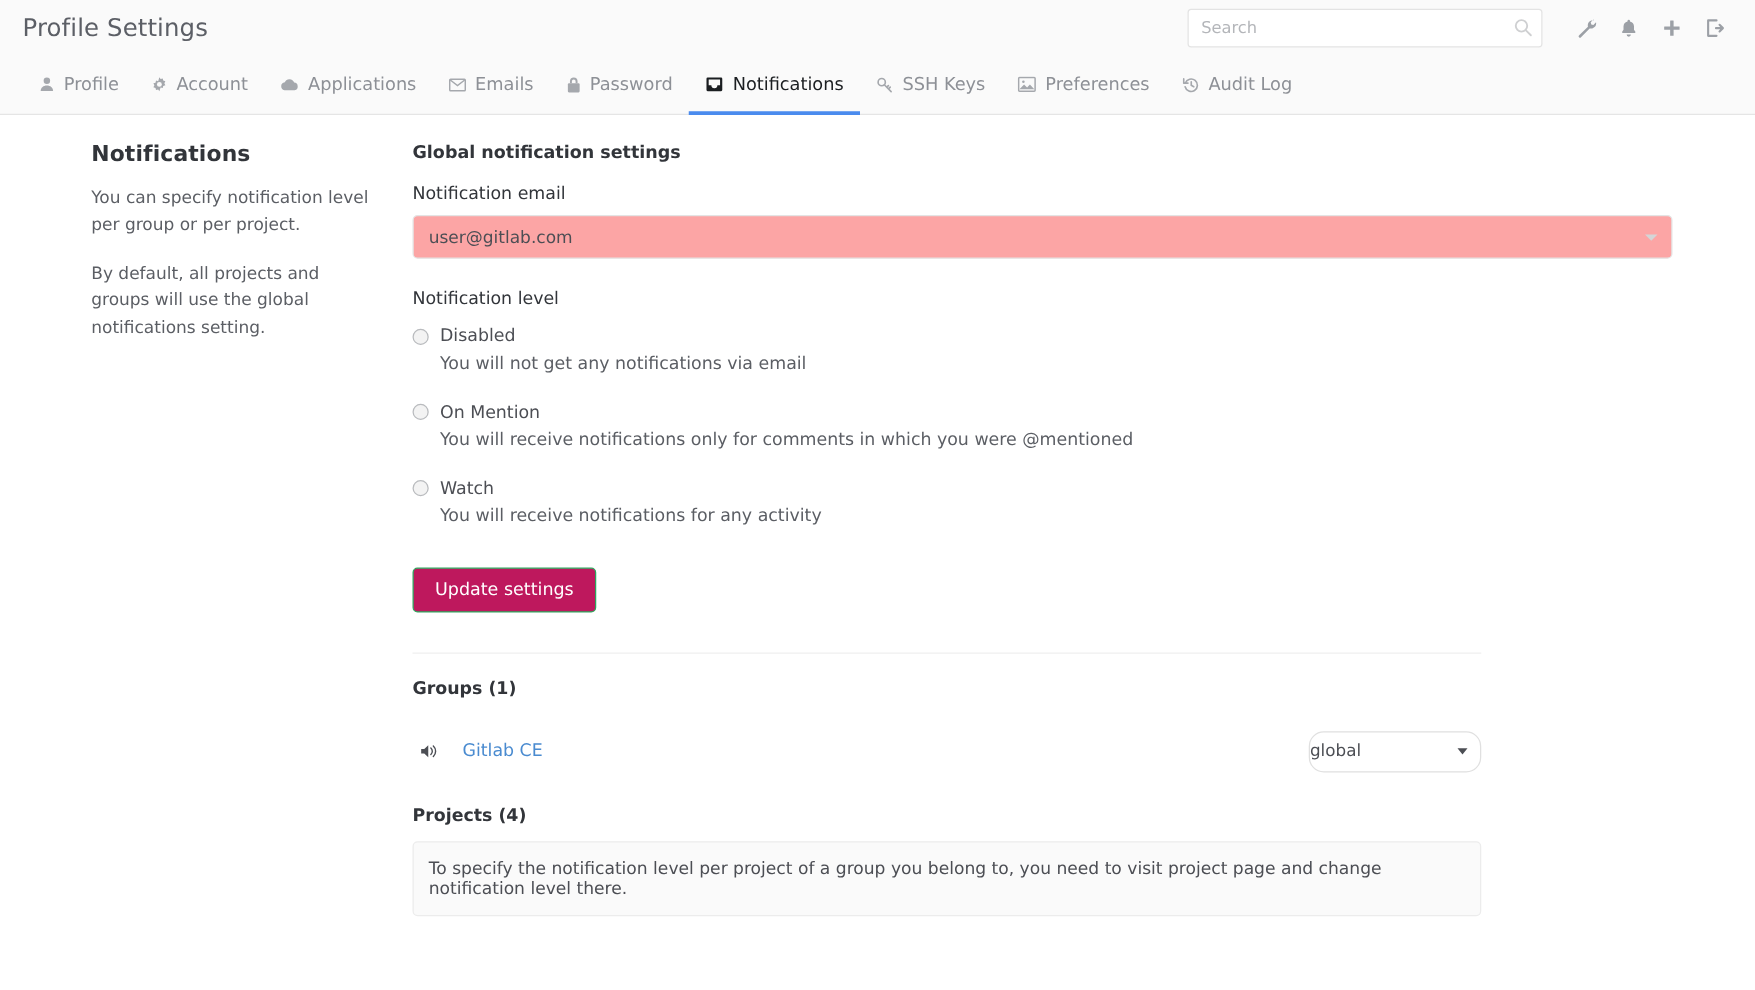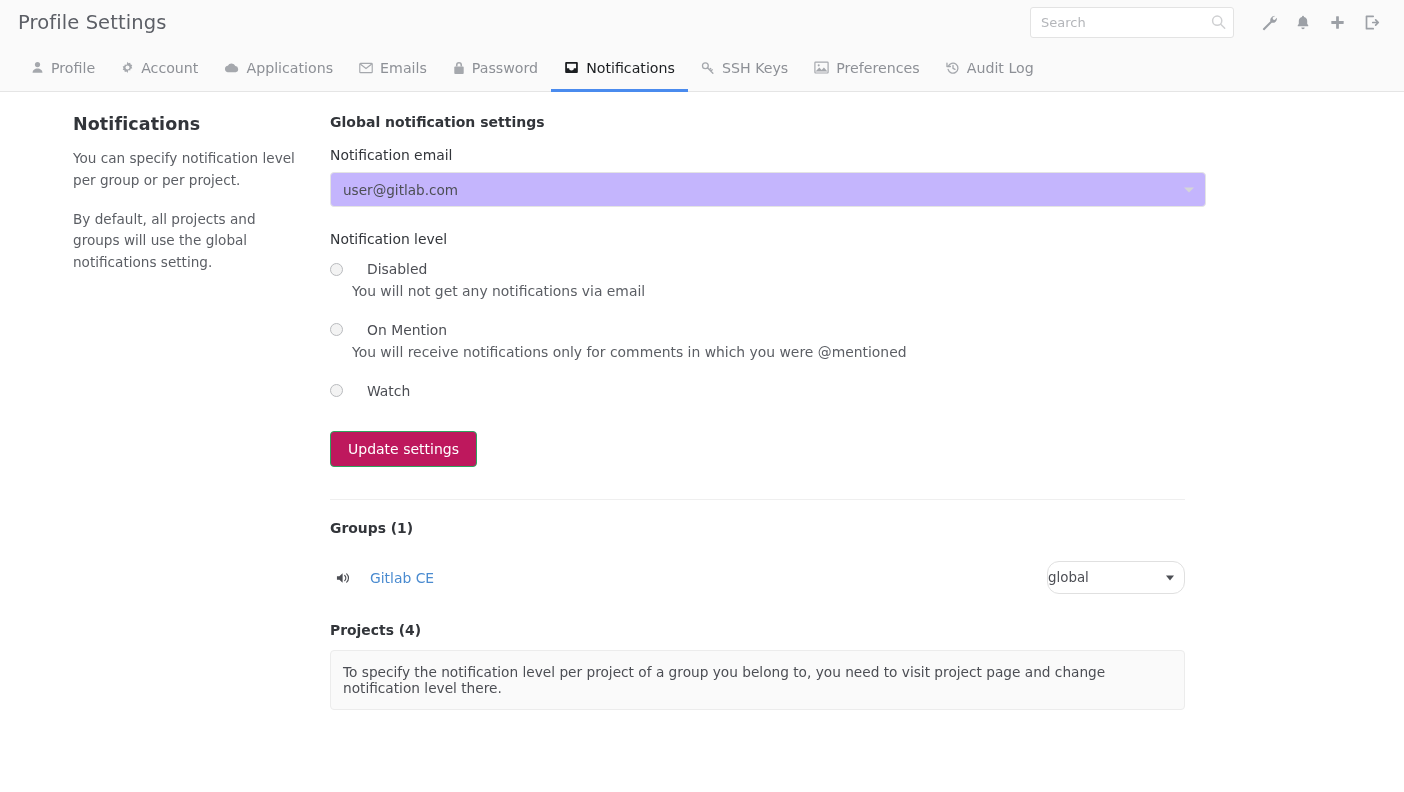--- a/index.html
+++ b/index.html
@@ -28,21 +28,21 @@
     letter-spacing: .1px;
   }
   .topbar-right {
     margin-left: auto;
     display: flex;
     align-items: center;
     gap: 0;
   }
   .search-wrap {
     position: relative;
-    width: 204px;
+    width: 284px;
     height: 31px;
     margin-right: 18px;
   }
   .search-input {
     width: 100%; height: 100%;
     border: 1px solid #e3e3e3;
     border-radius: 3px;
     background: #fff;
     padding: 0 30px 0 10px;
     font-size: 13px;
@@ -137,25 +137,25 @@
     margin: 0 0 17px 0;
   }
   .field-label {
     font-size: 13.9px;
     font-weight: 400;
     color: #32353a;
     margin: 0 0 9px 0;
   }
   .email-select {
     position: relative;
-    width: 876px;
+    width: 1008px;
     height: 35px;
     border: 1px solid #e4e4e4;
     border-radius: 4px;
-    background: #c4b5fd;
+    background: #fca5a5;
     display: flex;
     align-items: center;
     padding: 0 28px 0 12px;
     font-size: 13.6px;
     color: #4c4e54;
     cursor: pointer;
   }
   .email-select .caret-lt {
     position: absolute;
     right: 11px; top: 50%;
@@ -166,21 +166,21 @@
     border-top: 5px solid #d4d5d7;
   }
 
   .level-label { margin-top: 24px; }
 
   .radio-group { margin-top: 14px; }
   .radio-row { margin-bottom: 21px; }
   .radio-line {
     display: flex;
     align-items: center;
-    gap: 24px;
+    gap: 9px;
   }
   .radio {
     width: 13px; height: 13px;
     border-radius: 50%;
     border: 1px solid #b9bbbe;
     background: #f3f3f3;
     flex: 0 0 auto;
     position: relative;
     cursor: pointer;
   }
@@ -469,20 +469,21 @@
         </div>
         <div class="radio-desc">You will receive notifications only for comments in which you were @mentioned</div>
       </div>
 
 
       <div class="radio-row">
         <div class="radio-line">
           <span class="radio"></span>
           <span class="radio-title">Watch</span>
         </div>
+        <div class="radio-desc">You will receive notifications for any activity</div>
       </div>
 
     </div>
 
     <button class="btn-green">Update settings</button>
 
     <div class="divider"></div>
 
     <div class="group-head">Groups (1)</div>
 

